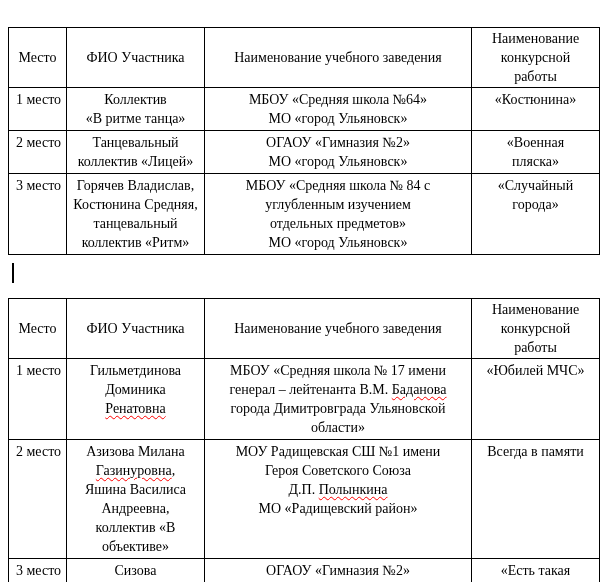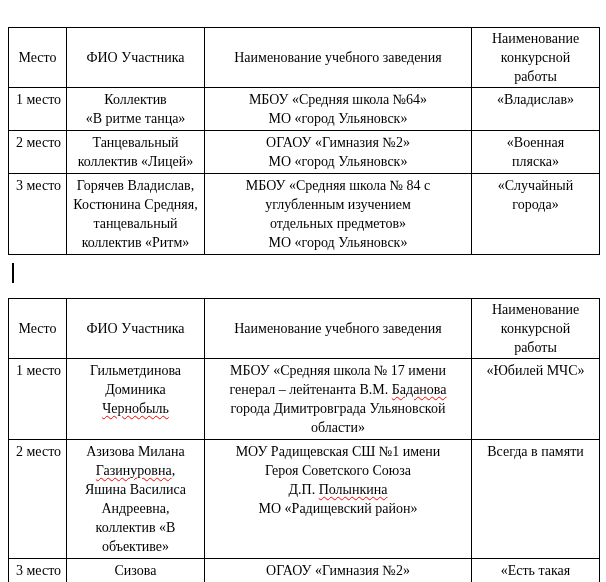--- a/index.html
+++ b/index.html
@@ -65,21 +65,21 @@
 работы</th>
       </tr>
     </thead>
     <tbody>
       <tr style="height:38px">
         <td class="col-place">1 место</td>
         <td>Коллектив
 «В ритме танца»</td>
         <td>МБОУ «Средняя школа №64»
 МО «город Ульяновск»</td>
-        <td>«Владислав»</td>
+        <td>«Костюнина»</td>
       </tr>
       <tr style="height:38px">
         <td class="col-place">2 место</td>
         <td>Танцевальный
 коллектив «Лицей»</td>
         <td>ОГАОУ «Гимназия №2»
 МО «город Ульяновск»</td>
         <td>«Военная
 пляска»</td>
       </tr>
@@ -117,21 +117,21 @@
         <th>Наименование
 конкурсной
 работы</th>
       </tr>
     </thead>
     <tbody>
       <tr style="height:64px">
         <td class="col-place">1 место</td>
         <td>Гильметдинова
 Доминика
-<span class="sic">Чернобыль</span></td>
+<span class="sic">Ренатовна</span></td>
         <td>МБОУ «Средняя школа № 17 имени
 генерал – лейтенанта В.М. <span class="sic">Баданова</span>
 города Димитровграда Ульяновской
 области»</td>
         <td>«Юбилей МЧС»</td>
       </tr>
       <tr style="height:100px">
         <td class="col-place">2 место</td>
         <td>Азизова Милана
 <span class="sic">Газинуровна</span>,

